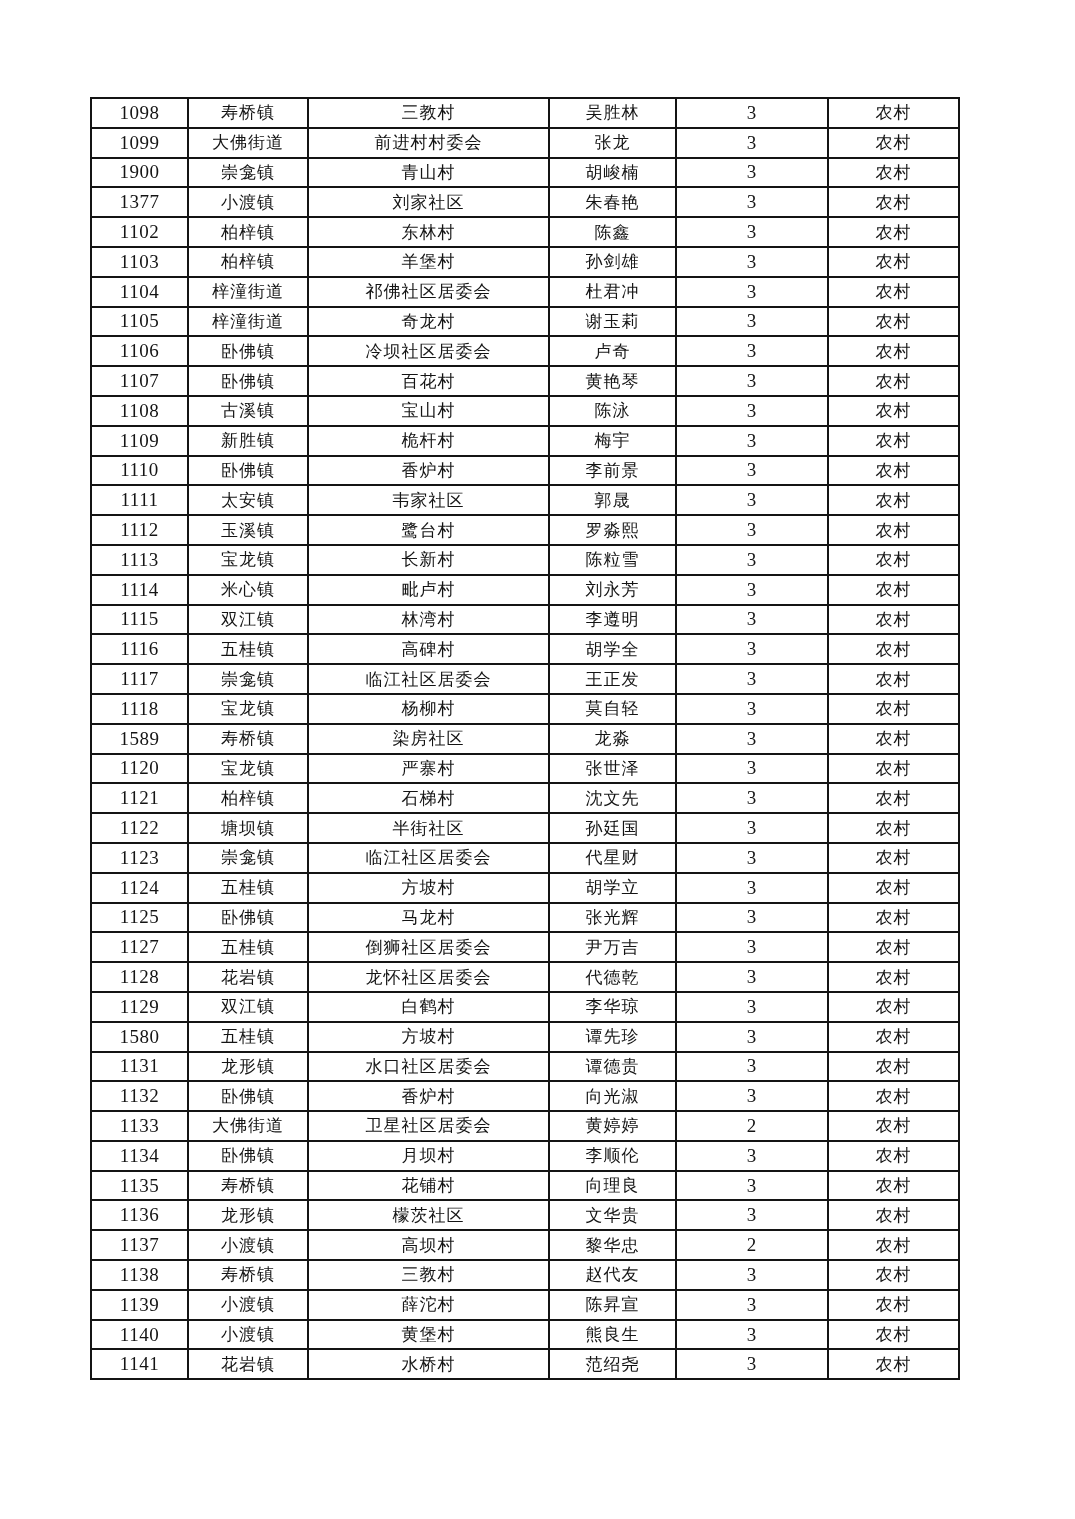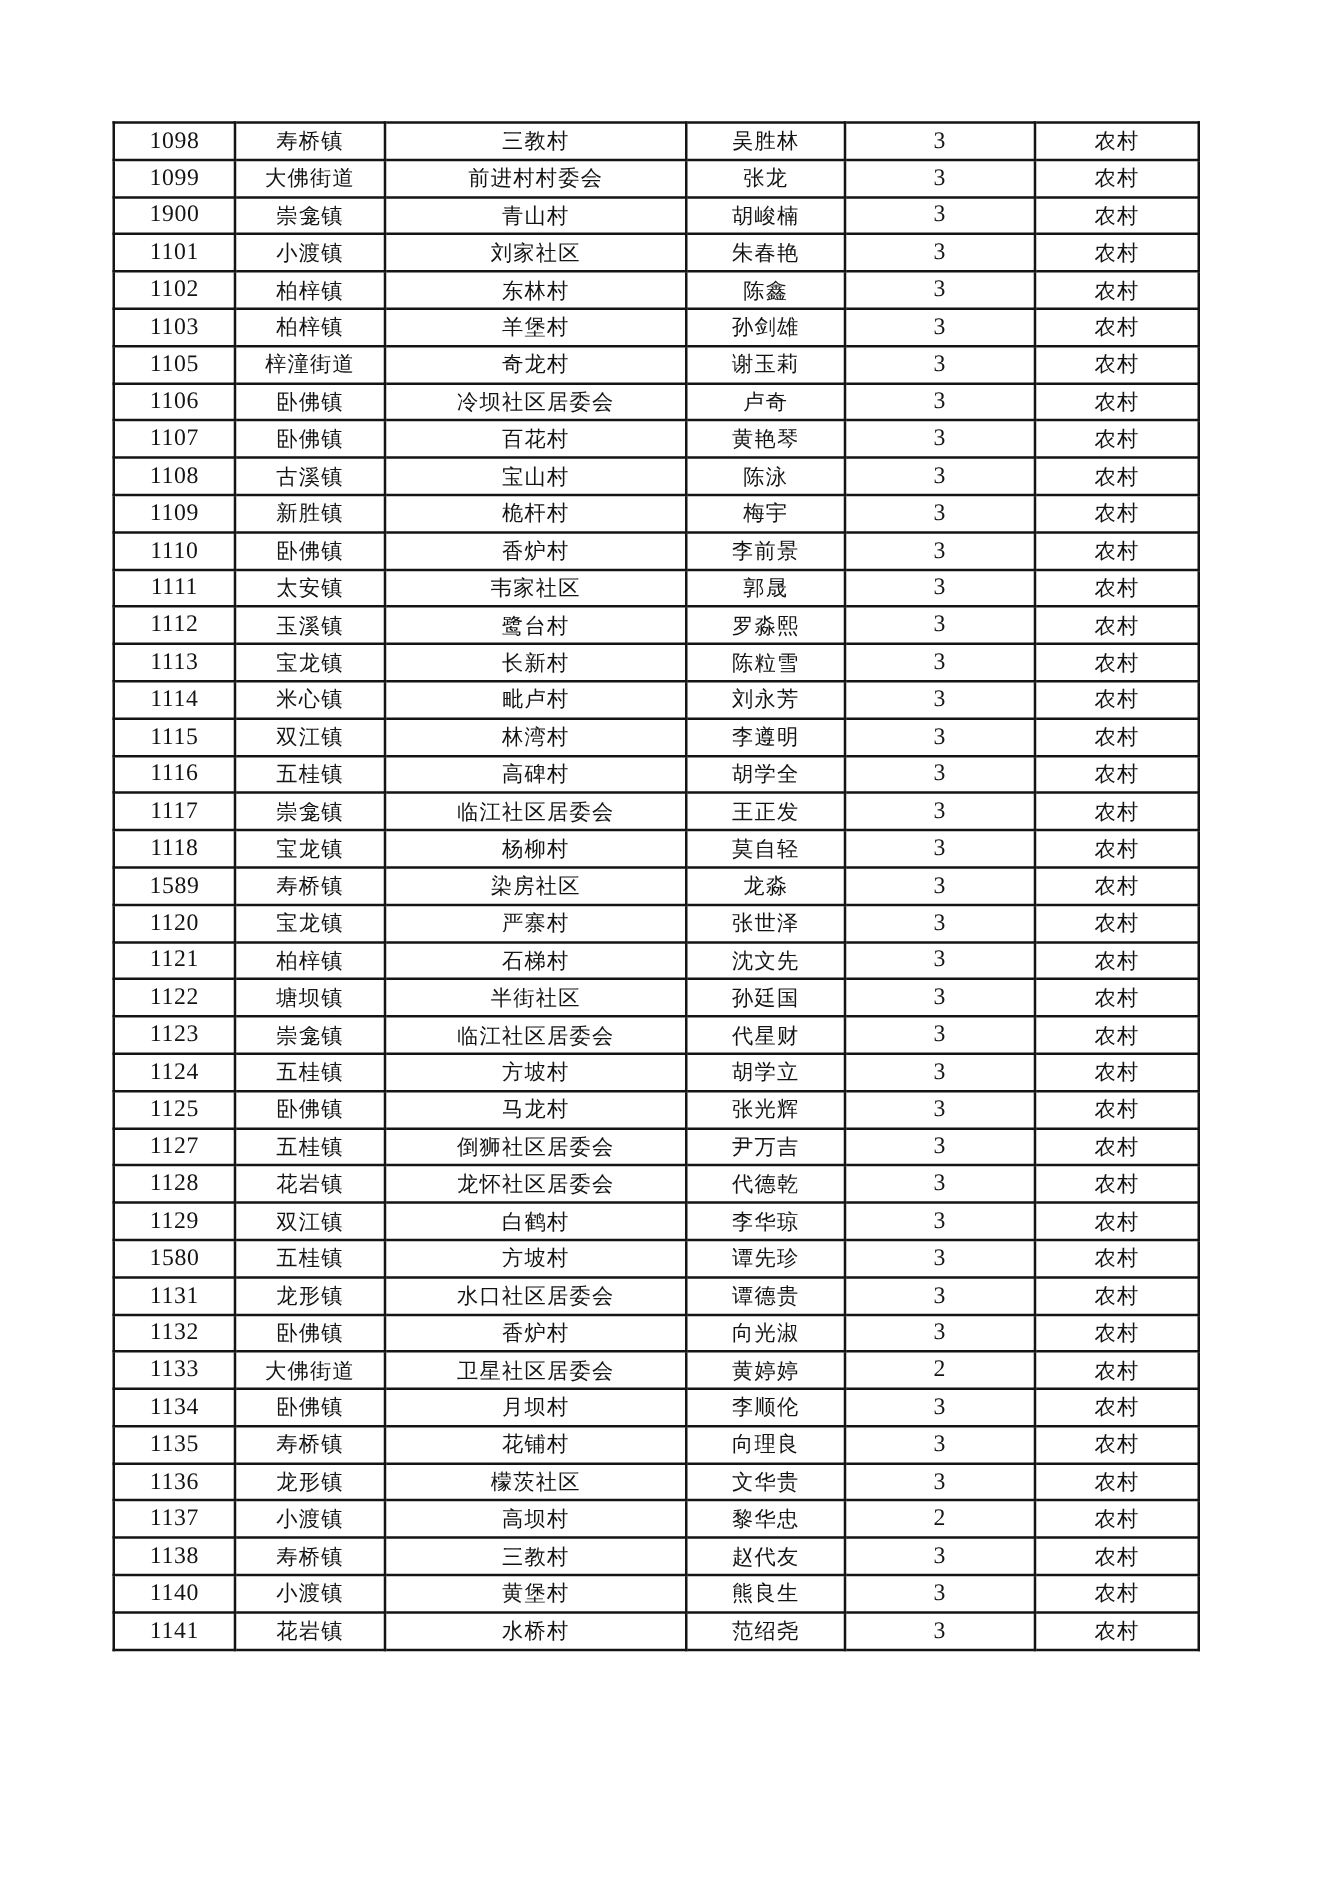--- a/index.html
+++ b/index.html
@@ -77,40 +77,48 @@
         </tr>
         <tr>
           <td class="col-serial">1900</td>
           <td class="col-town">崇龛镇</td>
           <td class="col-village">青山村</td>
           <td class="col-person">胡峻楠</td>
           <td class="col-count">3</td>
           <td class="col-area">农村</td>
         </tr>
         <tr>
-          <td class="col-serial">1101</td>
+          <td class="col-serial">1377</td>
           <td class="col-town">小渡镇</td>
           <td class="col-village">刘家社区</td>
           <td class="col-person">朱春艳</td>
           <td class="col-count">3</td>
           <td class="col-area">农村</td>
         </tr>
         <tr>
           <td class="col-serial">1102</td>
           <td class="col-town">柏梓镇</td>
           <td class="col-village">东林村</td>
           <td class="col-person">陈鑫</td>
           <td class="col-count">3</td>
           <td class="col-area">农村</td>
         </tr>
         <tr>
           <td class="col-serial">1103</td>
           <td class="col-town">柏梓镇</td>
           <td class="col-village">羊堡村</td>
           <td class="col-person">孙剑雄</td>
+          <td class="col-count">3</td>
+          <td class="col-area">农村</td>
+        </tr>
+        <tr>
+          <td class="col-serial">1104</td>
+          <td class="col-town">梓潼街道</td>
+          <td class="col-village">祁佛社区居委会</td>
+          <td class="col-person">杜君冲</td>
           <td class="col-count">3</td>
           <td class="col-area">农村</td>
         </tr>
         <tr>
           <td class="col-serial">1105</td>
           <td class="col-town">梓潼街道</td>
           <td class="col-village">奇龙村</td>
           <td class="col-person">谢玉莉</td>
           <td class="col-count">3</td>
           <td class="col-area">农村</td>
@@ -365,20 +373,28 @@
         </tr>
         <tr>
           <td class="col-serial">1138</td>
           <td class="col-town">寿桥镇</td>
           <td class="col-village">三教村</td>
           <td class="col-person">赵代友</td>
           <td class="col-count">3</td>
           <td class="col-area">农村</td>
         </tr>
         <tr>
+          <td class="col-serial">1139</td>
+          <td class="col-town">小渡镇</td>
+          <td class="col-village">薛沱村</td>
+          <td class="col-person">陈昇宣</td>
+          <td class="col-count">3</td>
+          <td class="col-area">农村</td>
+        </tr>
+        <tr>
           <td class="col-serial">1140</td>
           <td class="col-town">小渡镇</td>
           <td class="col-village">黄堡村</td>
           <td class="col-person">熊良生</td>
           <td class="col-count">3</td>
           <td class="col-area">农村</td>
         </tr>
         <tr>
           <td class="col-serial">1141</td>
           <td class="col-town">花岩镇</td>

